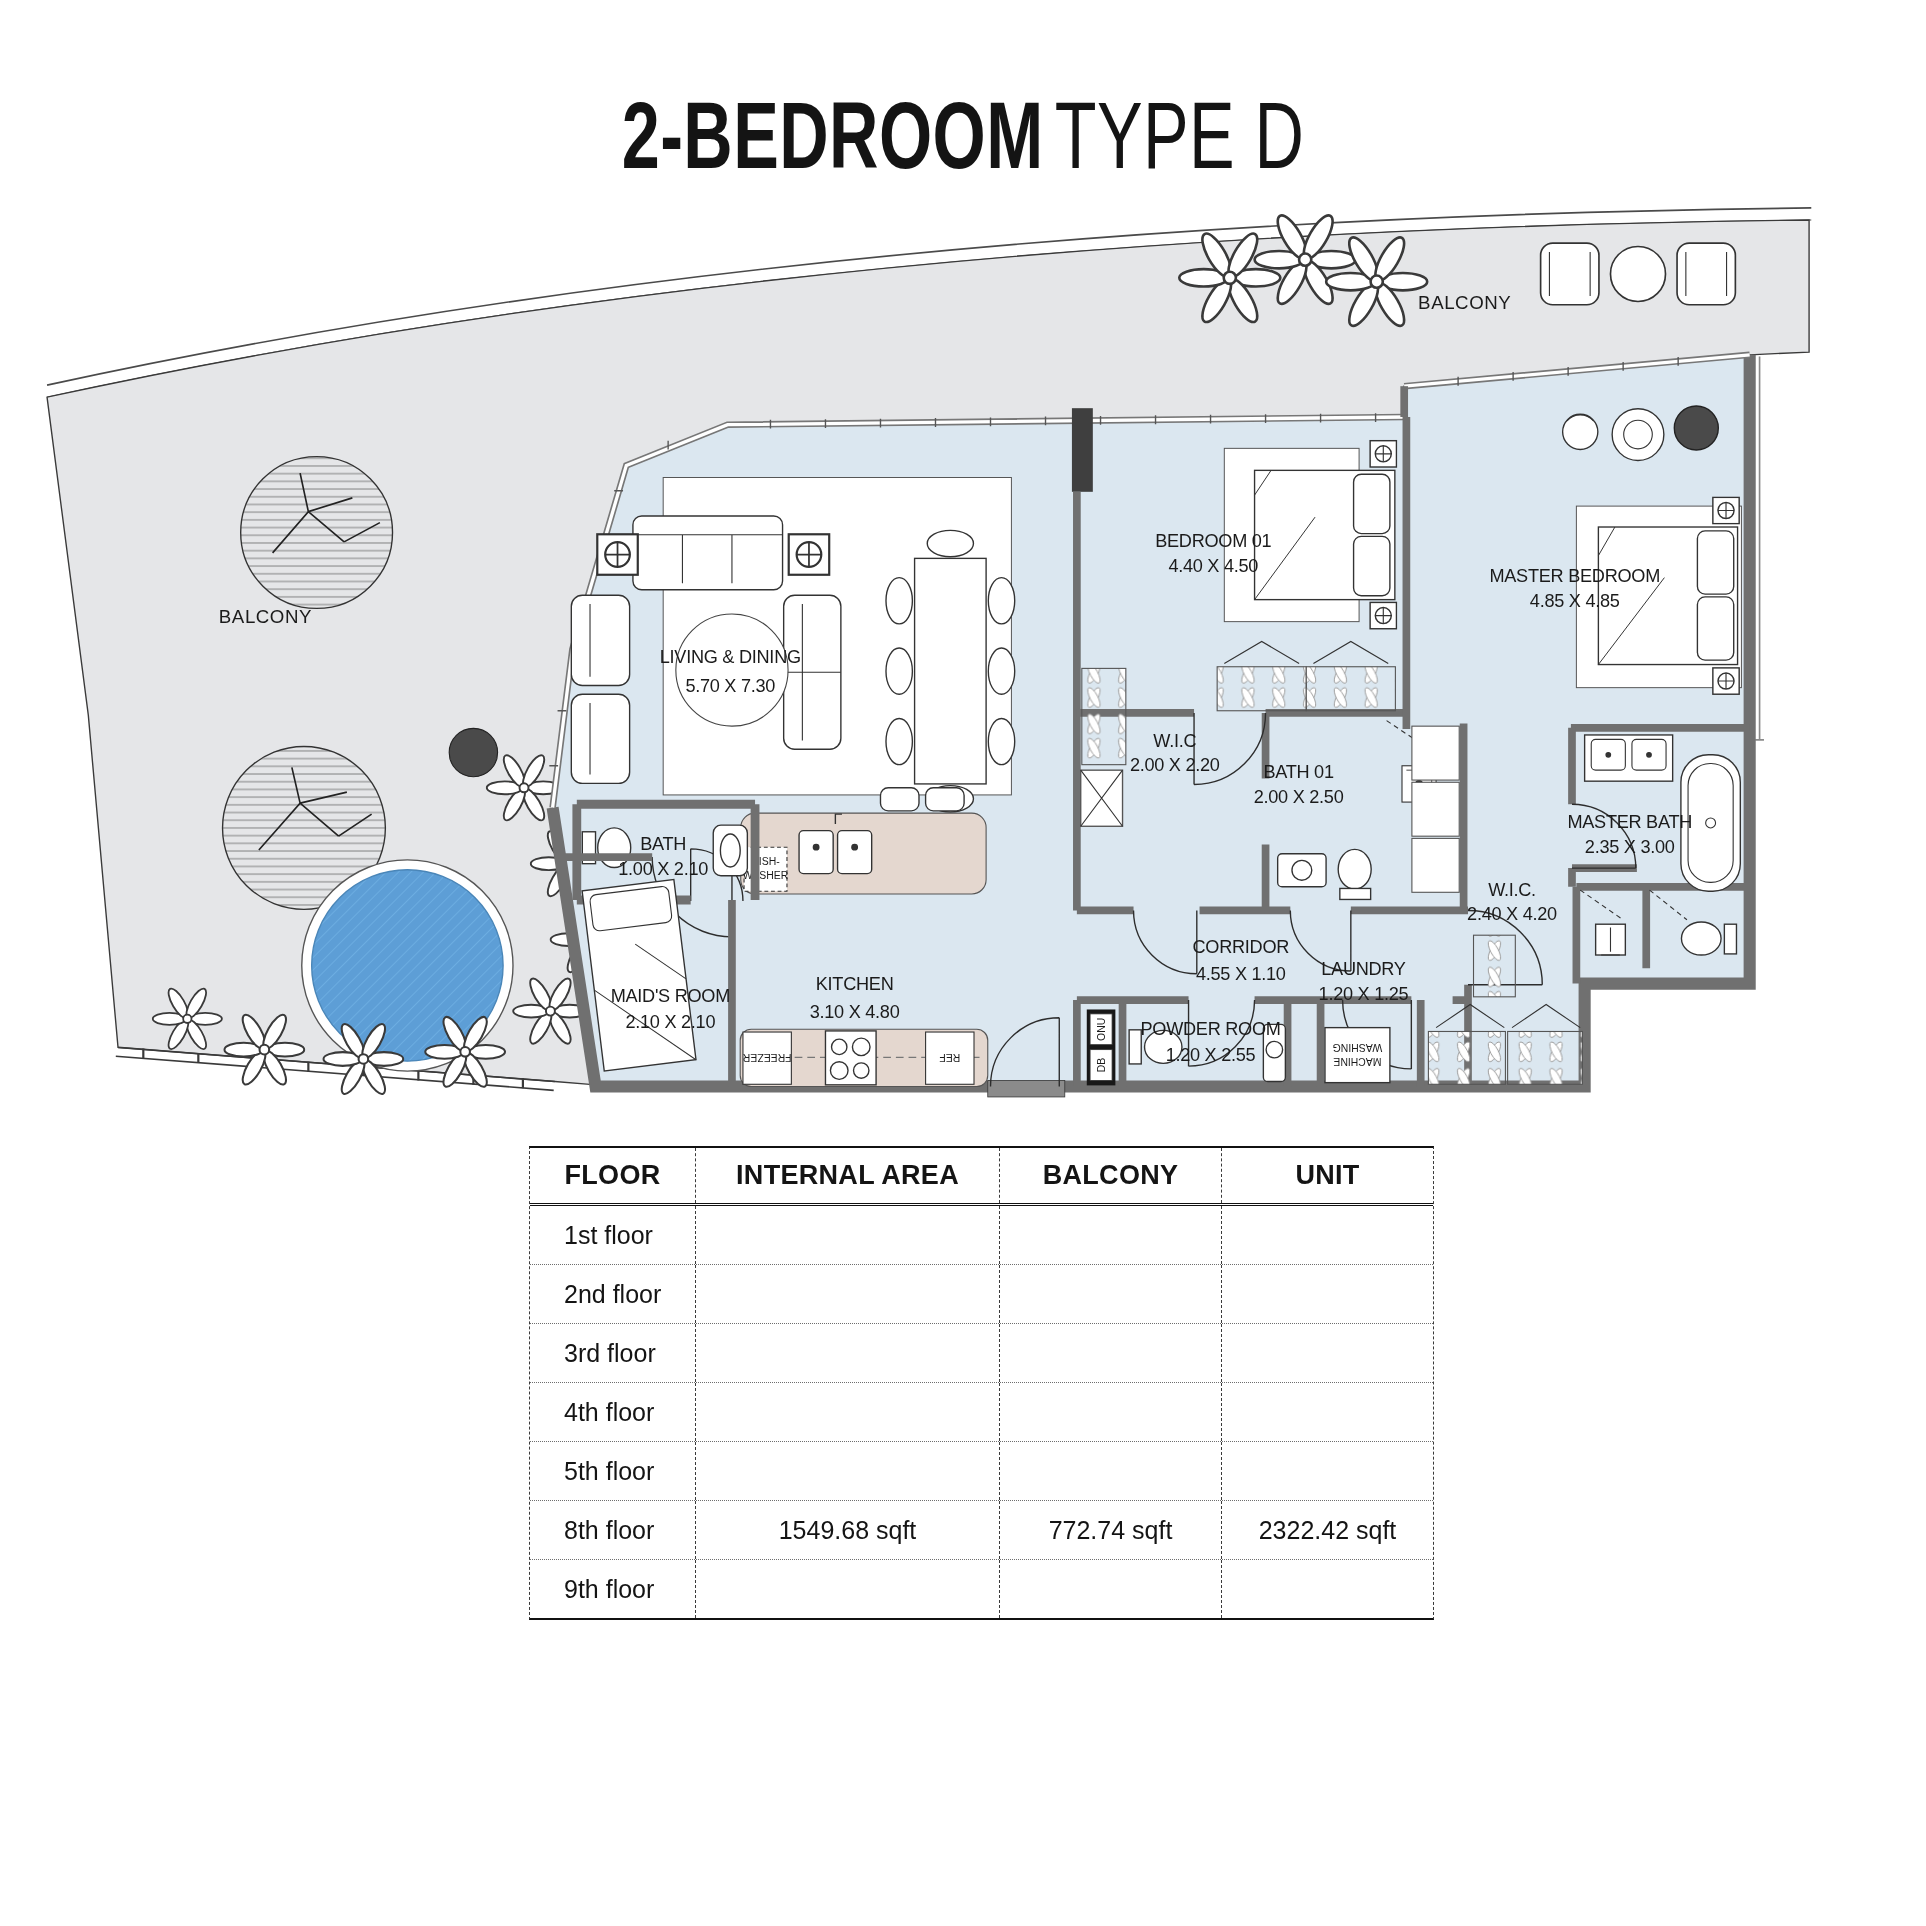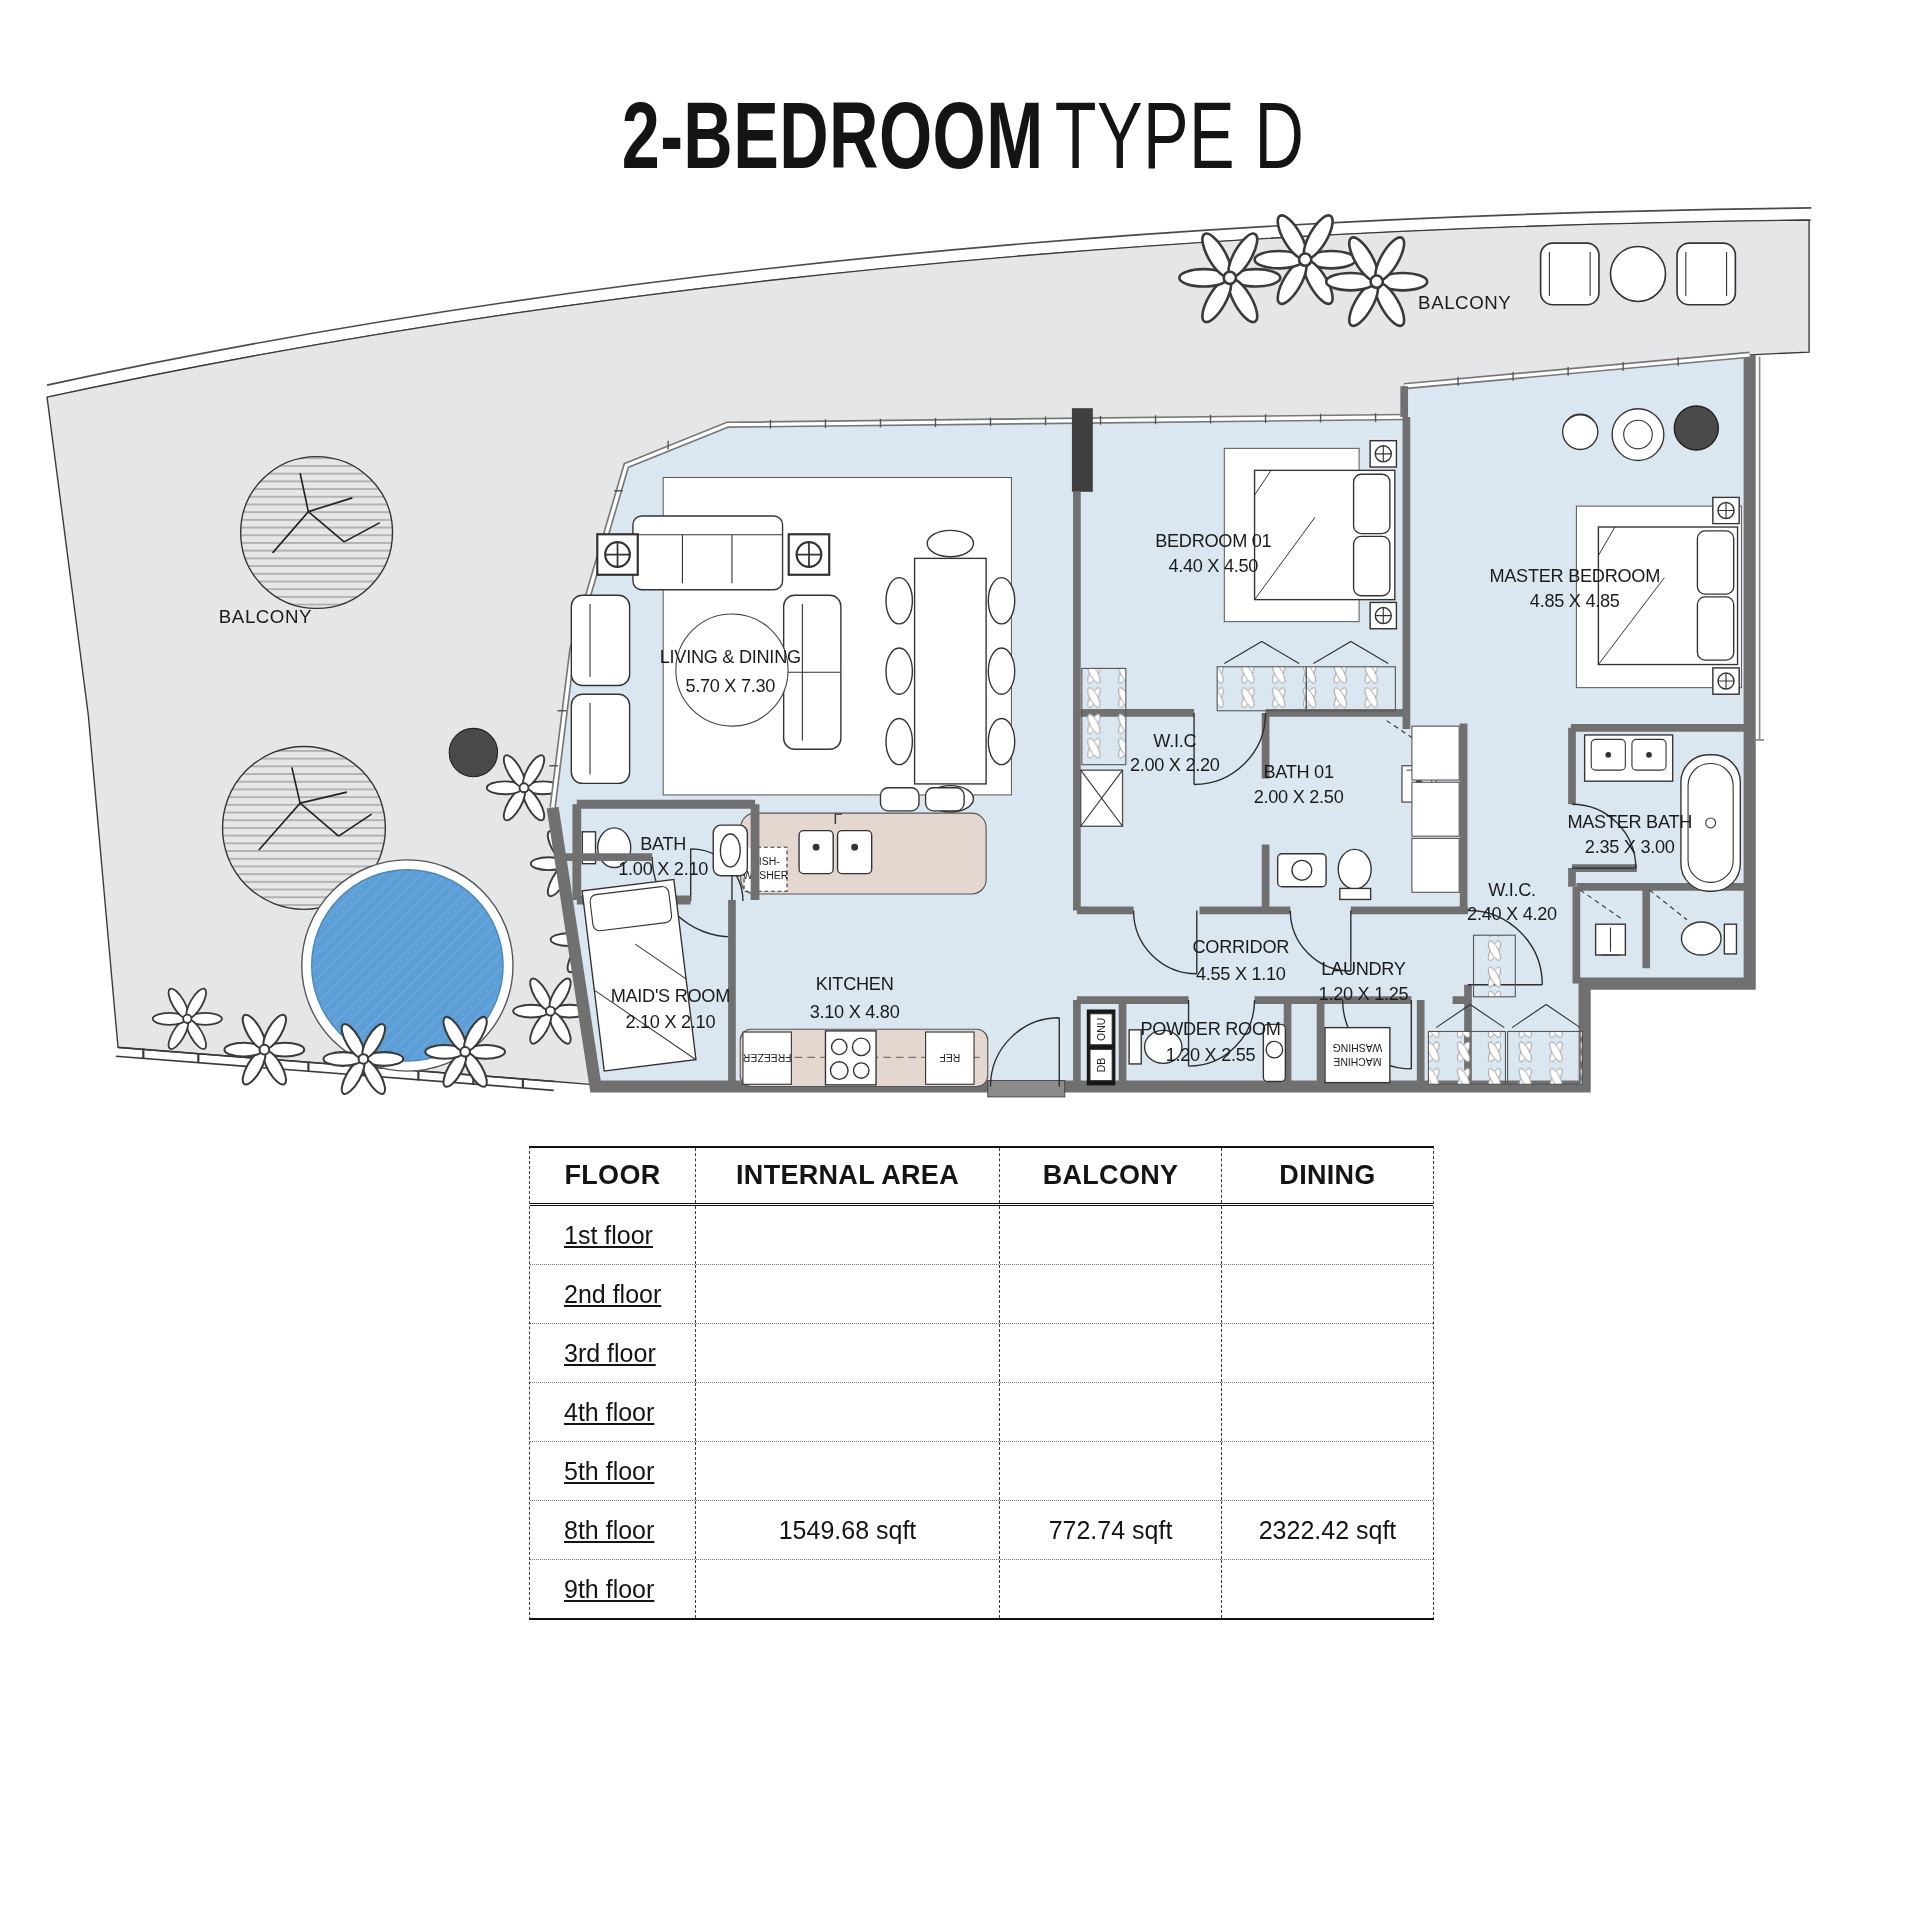--- a/index.html
+++ b/index.html
@@ -28,21 +28,21 @@
     position:absolute;left:529px;top:1146px;width:905px;
     border-left:1.1px dashed #3a3a3a;border-right:1.1px dashed #3a3a3a;
     border-top:2.8px solid #111;border-bottom:2.8px solid #111;
     box-sizing:border-box;color:#141414;
   }
   .ft-head{display:grid;grid-template-columns:166px 304px 222px 1fr;height:55px;border-bottom:3.9px double #111;}
   .ft-head > div{display:flex;align-items:center;justify-content:center;font-weight:700;font-size:27px;letter-spacing:0.3px;}
   .ft-row{display:grid;grid-template-columns:166px 304px 222px 1fr;height:58px;border-bottom:1.1px dotted #6e6e6e;}
   .ft-row:last-of-type{border-bottom:none;}
   .ft-cell{display:flex;align-items:center;justify-content:center;font-size:25px;box-sizing:border-box;}
-  .ft-cell.c-floor{justify-content:flex-start;padding-left:34px;text-decoration:underline;}
+  .ft-cell.c-floor{justify-content:flex-start;padding-left:34px;}
   .ft-head > div:nth-child(-n+3),.ft-row .ft-cell:nth-child(-n+3){border-right:1.1px dashed #3a3a3a;}
   .ft-foot{height:83px;border-top:2.2px solid #111;display:flex;align-items:center;justify-content:center;font-weight:700;font-size:26px;}
 </style>
 </head>
 <body>
 
 <div class="stage">
 
   <div class="title">
     <span class="t-bold">2-BEDROOM</span><span class="t-light">TYPE D</span>
@@ -390,21 +390,21 @@
         <text class="rlbl" x="2748" y="1672">2.40 X 4.20</text>
       </g>
     </g>
   </svg>
 
   <div class="floor-table">
     <div class="ft-head">
       <div>FLOOR</div>
       <div>INTERNAL AREA</div>
       <div>BALCONY</div>
-      <div>DINING</div>
+      <div>UNIT</div>
     </div>
 
     <div class="ft-row">
       <div class="ft-cell c-floor">1st floor</div>
       <div class="ft-cell"></div>
       <div class="ft-cell"></div>
       <div class="ft-cell"></div>
     </div>
     <div class="ft-row">
       <div class="ft-cell c-floor">2nd floor</div>

